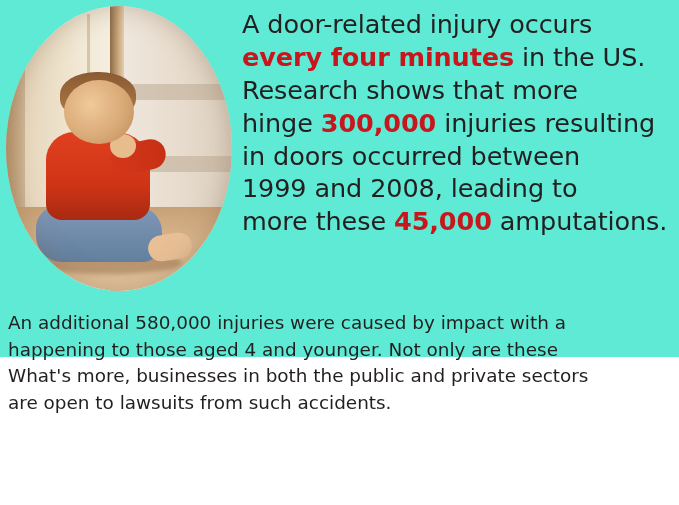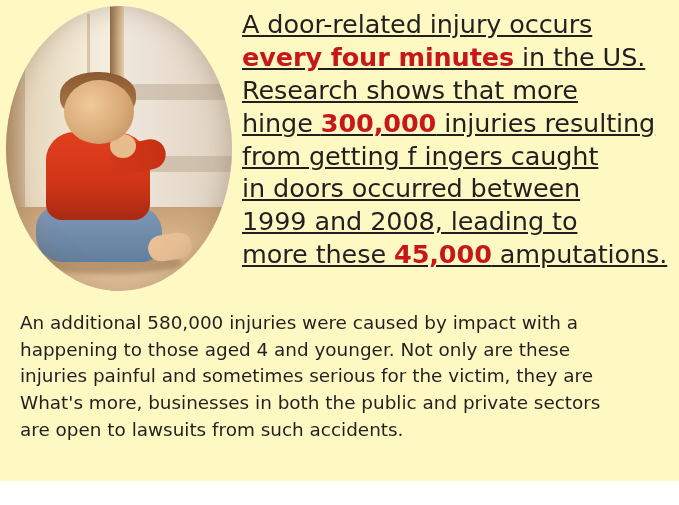--- a/index.html
+++ b/index.html
@@ -10,23 +10,22 @@
     width: 679px;
     height: 505px;
     background: #ffffff;
     font-family: "DejaVu Sans", "Liberation Sans", sans-serif;
     color: #231f20;
     overflow: hidden;
   }
   .page {
     position: relative;
     width: 679px;
-    height: 481px;
-    background: #fef9c3;
-    text-decoration: underline;
+    height: 357px;
+    background: #5eead4;
   }
 
   
   .top {
     position: relative;
     display: flex;
     align-items: flex-start;
     padding: 0;
     height: 300px;
   }
@@ -172,21 +171,21 @@
   }
   .headline .hl {
     color: #c8161d;
     font-weight: 700;
   }
   .headline .line { white-space: nowrap; }
 
   
   .body-copy {
     position: absolute;
-    left: 20px;
+    left: 8px;
     right: 10px;
     top: 310px;
     font-size: 18.4px;
     line-height: 1.45;
     color: #231f20;
   }
   .body-copy .line { display: block; white-space: nowrap; }
 </style>
 </head>
 <body>
@@ -215,29 +214,27 @@
         <div class="child-head"></div>
         <div class="vignette"></div>
       </div>
     </div>
 
     <div class="headline">
         <div class="line"><span>A door-related injury occurs</span></div>
         <div class="line"><span class="hl">every four minutes</span><span> in the US.</span></div>
         <div class="line"><span>Research shows that more</span></div>
         <div class="line"><span>hinge </span><span class="hl">300,000</span><span> injuries resulting</span></div>
-        <div class="line"><span>from getting f ingers caught</span></div>
         <div class="line"><span>in doors occurred between</span></div>
         <div class="line"><span>1999 and 2008, leading to</span></div>
         <div class="line"><span>more these </span><span class="hl">45,000</span><span> amputations.</span></div>
       </div>
 
   </div>
 
   <div class="body-copy">
       <span class="line">An additional 580,000 injuries were caused by impact with a</span>
       <span class="line">happening to those aged 4 and younger. Not only are these</span>
-      <span class="line">injuries painful and sometimes serious for the victim, they are</span>
       <span class="line">What's more, businesses in both the public and private sectors</span>
       <span class="line">are open to lawsuits from such accidents.</span>
     </div>
 
 </div>
 
 </body></html>

